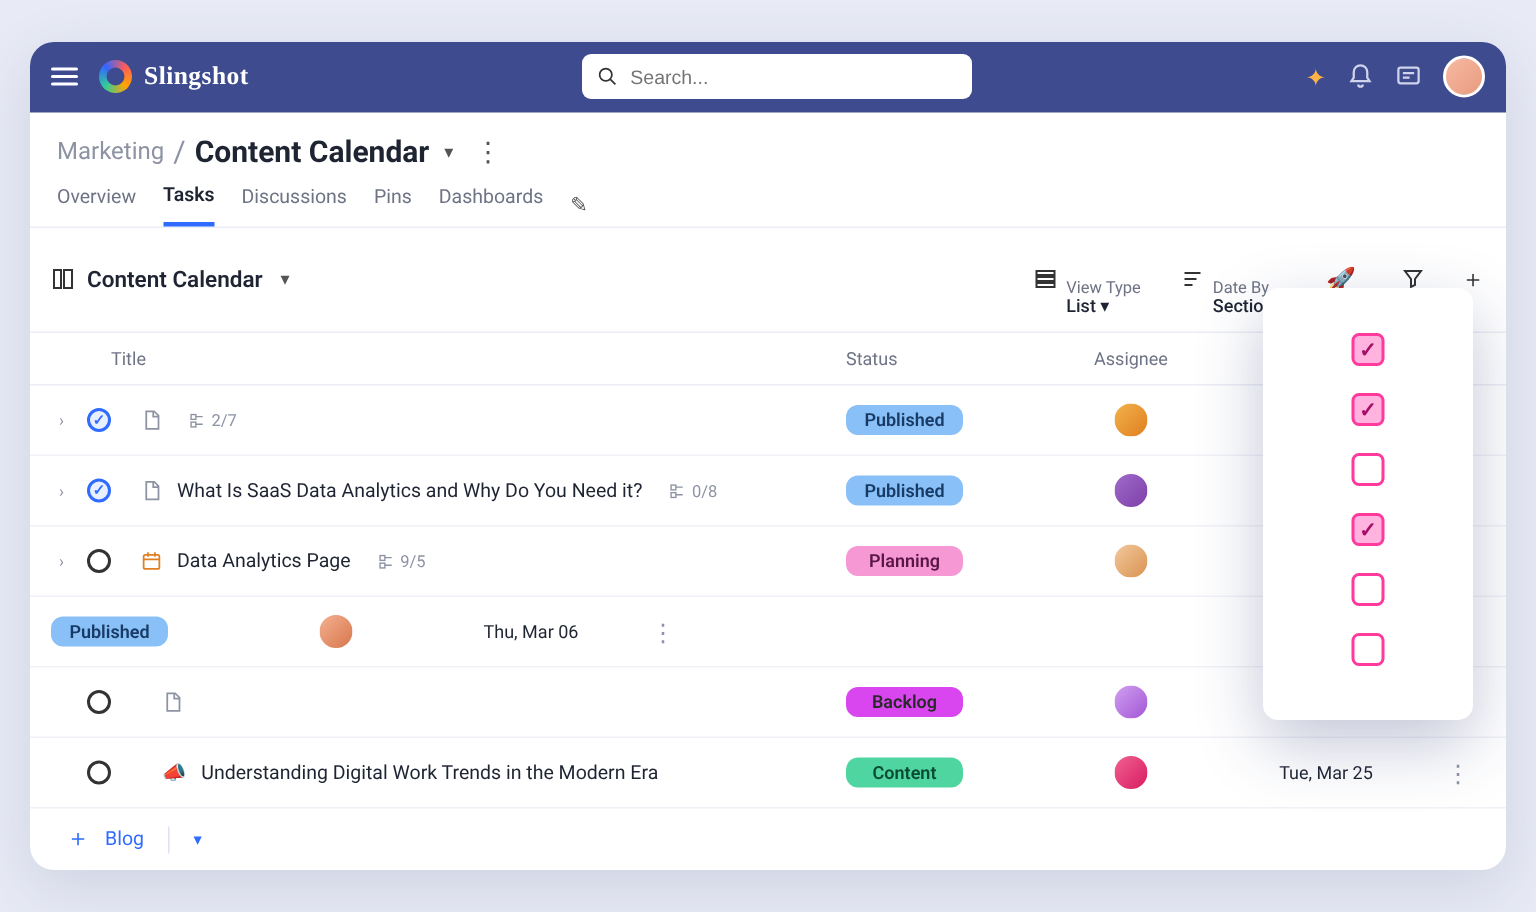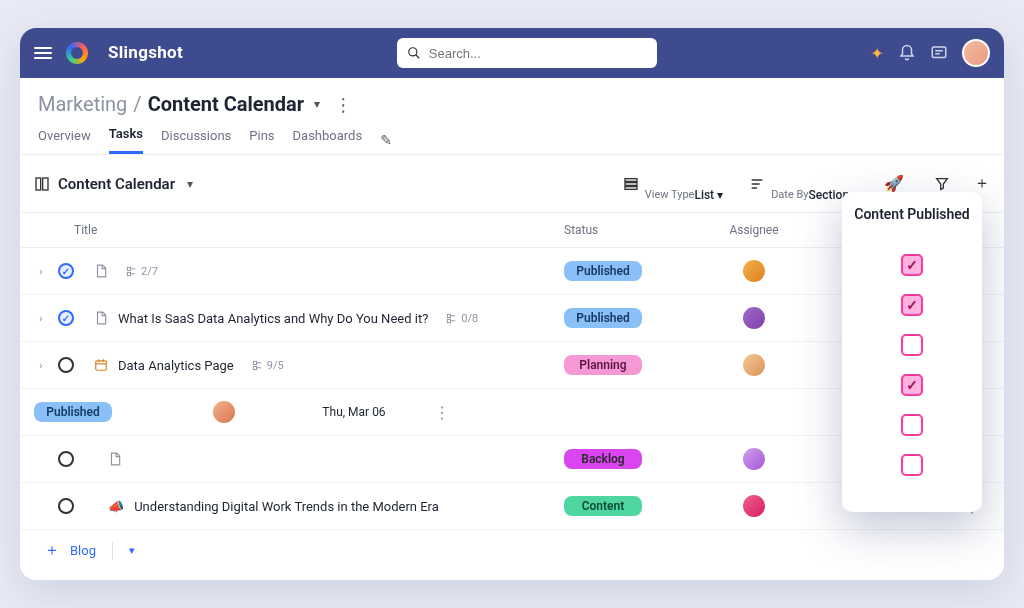--- a/index.html
+++ b/index.html
@@ -25,21 +25,21 @@
   .topbar {
     background: #3e4c8f;
     height: 50px;
     display: flex;
     align-items: center;
     padding: 0 14px;
     gap: 14px;
   }
   .hamburger { color:#fff; cursor:pointer; display:flex; flex-direction:column; gap:3px; }
   .hamburger span { width:18px; height:2px; background:#fff; border-radius:1px; }
-  .logo { display:flex; gap:20px; }
+  .logo { display:flex; align-items:center; gap:8px;font-family:Liberation Serif, serif; }
   .logo-mark {
     width:22px; height:22px; border-radius:50%;
     background: conic-gradient(from 45deg,#ff5c5c,#ffa500,#33cc99,#3366ff,#ff5c5c);
     position:relative;
   }
   .logo-mark::after { content:""; position:absolute; inset:5px; background:#3e4c8f; border-radius:50%; }
   .logo-mark::before { content:""; position:absolute; inset:7px; background:#fff; border-radius:50%; }
   .logo-text { color:#fff; font-weight:700; font-size:17px; letter-spacing:0.3px; }
   .search-wrap {
     margin: 0 auto;
@@ -58,21 +58,21 @@
   .avatar {
     width:28px; height:28px; border-radius:50%;
     background: linear-gradient(135deg,#f7b9a3,#e89b7f);
     border:2px solid #fff;
   }
   
   .page-header {
     padding: 14px 18px 0 18px;
     display:flex; align-items:center; gap:6px;
   }
-  .breadcrumb-parent { color:#8d93a3; font-size:20px; }
+  .breadcrumb-parent { color:#8d93a3; font-size:16px; }
   .breadcrumb-sep { color:#8d93a3; font-size:20px; }
   .breadcrumb-title { color:#1f2433; font-size:20px; font-weight:700; }
   .caret-down { font-size:12px; color:#555; margin-left:4px; cursor:pointer; }
   .dots { color:#555; font-size:18px; margin-left:8px; cursor:pointer; }
   
   .tabs {
     display:flex; align-items:center; gap:18px;
     padding: 10px 18px 0 18px;
     border-bottom:1px solid #eceef4;
     font-size:13px;
@@ -85,21 +85,21 @@
   .list-toolbar {
     display:flex; align-items:center;
     padding:10px 14px;
     border-bottom:1px solid #eceef4;
     gap:10px;
     font-size:13px;
   }
   .list-title-wrap { display:flex; align-items:center; gap:8px; flex:1; }
   .list-title { font-weight:600; color:#1f2433; font-size:15px; }
   .toolbar-ctrl { display:flex; align-items:center; gap:6px; margin-right:16px; cursor:pointer; }
-  .toolbar-ctrl .mini { display:flex; flex-direction:row; line-height:1.1; font-size:11px; color:#6e7385;margin-top:24px;}
+  .toolbar-ctrl .mini { display:flex; flex-direction:column; line-height:1.1; font-size:11px; color:#6e7385;margin-top:24px;}
   .toolbar-ctrl .mini .val { color:#1f2433; font-weight:500; font-size:12px; }
   .rocket { color:#ff3a7a; font-size:16px; }
   .filter-icon, .plus-icon { color:#333; font-size:16px; cursor:pointer; }
   
   .col-headers {
     display:flex; align-items:center;
     padding:10px 14px;
     font-size:12px; color:#6e7385;
     border-bottom:1px solid #eceef4;
   }
@@ -435,21 +435,20 @@
     </div>
 
   <div class="add-row">
     <span class="plus">＋</span>
     <span>Blog</span>
     <span class="divider"></span>
     <span class="caret">▾</span>
   </div>
 
   <div class="float-panel">
-    <div class="fp-title">Content Published</div>
     <div id="fp-boxes">
         <div class="cp-box checked"></div>
         <div class="cp-box checked"></div>
         <div class="cp-box"></div>
         <div class="cp-box checked"></div>
         <div class="cp-box"></div>
         <div class="cp-box"></div>
       </div>
   </div>
 

